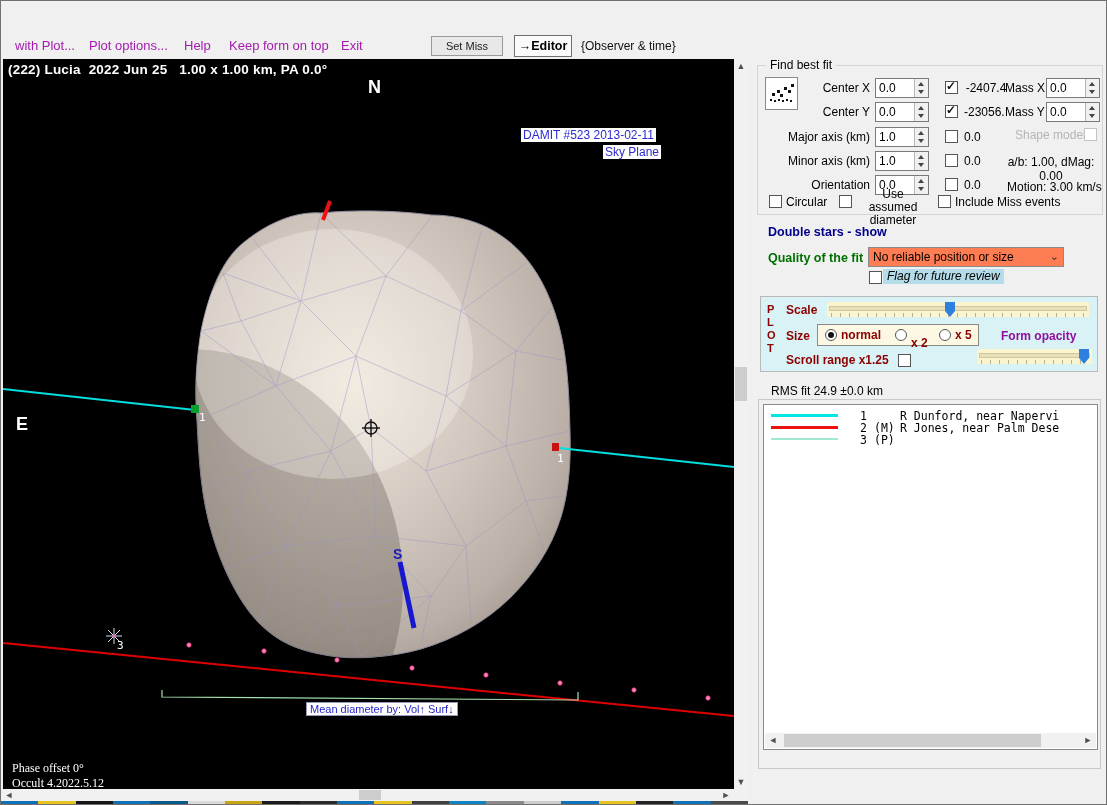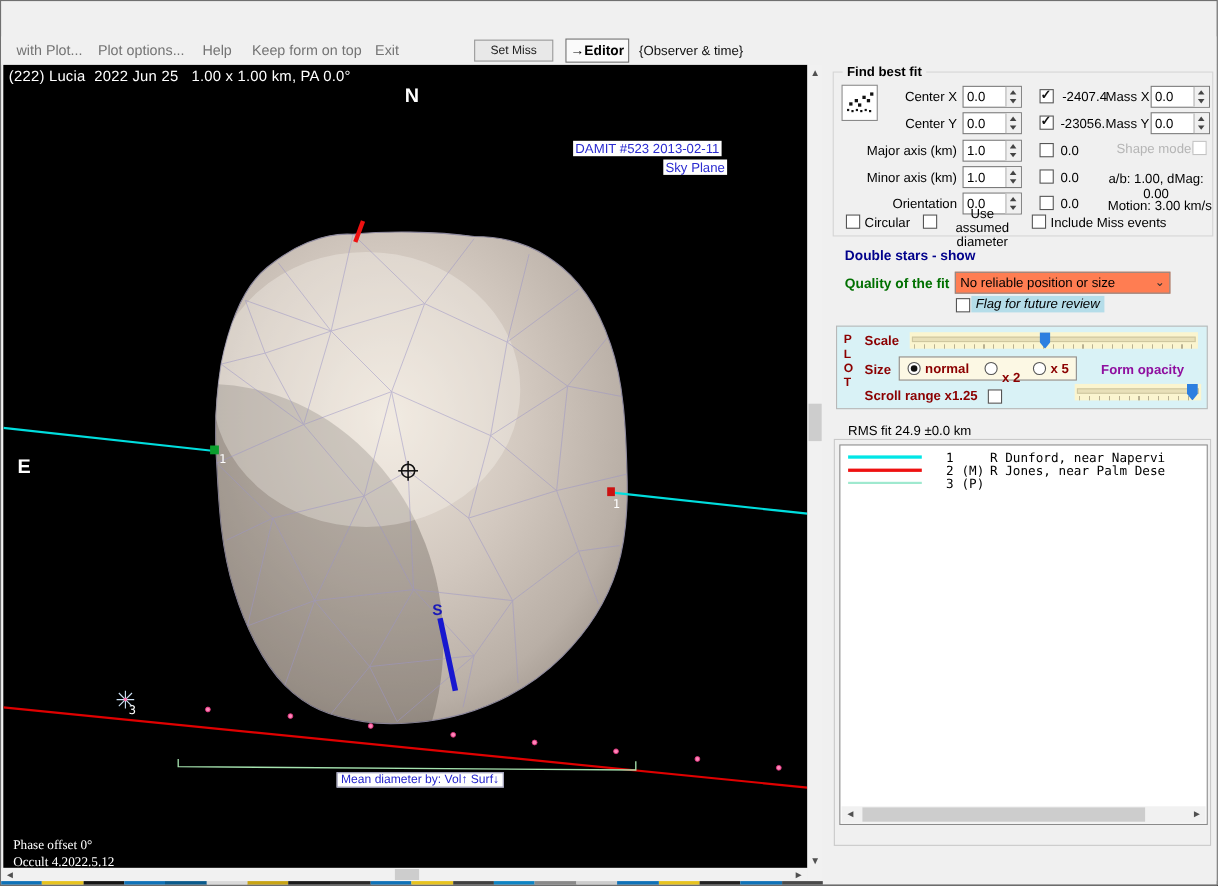--- a/index.html
+++ b/index.html
@@ -14,45 +14,45 @@
     border-radius:2px;overflow:hidden;}
   #app-icon:before{content:"";position:absolute;left:3px;top:4px;width:11px;height:9px;border-radius:50%;
     background:radial-gradient(circle at 35% 35%, #cbb89a, #7d6a4e 70%, #3a3228);}
   #title-text{position:absolute;left:34px;top:0;height:32px;line-height:32px;font-size:12px;color:#000;}
   .win-btn{position:absolute;top:0;width:46px;height:32px;text-align:center;line-height:30px;
     font-size:14px;color:#222;}
   #btn-min{left:970px;} #btn-max{left:1016px;} #btn-close{left:1061px;}
 
   
   #menubar{position:absolute;left:0;top:32px;width:100%;height:26px;background:#f0f0f0;}
-  .menu-item{position:absolute;top:0;height:26px;line-height:26px;font-size:13px;color:#737373;}
+  .menu-item{position:absolute;top:0;height:26px;line-height:26px;font-size:13px;color:#a21caf;}
   #tb-misstimes{position:absolute;left:430px;top:3px;width:72px;height:20px;background:#e8e8e8;
     border:1px solid #9a9a9a;font-size:11px;line-height:18px;text-align:center;color:#222;box-sizing:border-box;}
   #tb-editor{position:absolute;left:513px;top:2px;width:58px;height:22px;background:#fafafa;
     border:1px solid #707070;font-size:12.5px;font-weight:bold;line-height:20px;text-align:center;box-sizing:border-box;}
   #tb-observer{position:absolute;left:580px;top:0;height:26px;line-height:26px;font-size:12px;color:#111;}
 
   
   #plot{position:absolute;left:2px;top:58px;width:731px;height:730px;background:#000;overflow:hidden;}
-  .phead{position:absolute;left:5px;color:#fff;font-size:13.5px;font-weight:normal;letter-spacing:.2px;}
+  .phead{position:absolute;left:5px;color:#fff;font-size:13.5px;font-weight:bold;letter-spacing:.2px;}
   .compass{position:absolute;color:#fff;font-size:18px;font-weight:bold;}
   .boxlabel{position:absolute;background:#fff;color:#2b2bd0;font-size:12px;line-height:14px;padding:0 2px;}
   #mean-diam{position:absolute;left:303px;top:643px;background:#fff;color:#2626cc;font-size:11px;
     line-height:12px;padding:0 3px;border:1px solid #9a9ab8;}
   .serif-note{position:absolute;left:9px;color:#fff;font-family:"Liberation Serif",serif;font-size:12px;}
 
   
   .sb{position:absolute;background:#f1f1f1;}
   .sb-arrow{position:absolute;color:#505050;font-size:9px;line-height:12px;text-align:center;}
   .sb-thumb{position:absolute;background:#cdcdcd;}
 
   
   #rightpanel{position:absolute;left:748px;top:58px;width:357px;height:742px;background:#f0f0f0;font-size:12px;color:#000;}
   .groupbox{position:absolute;border:1px solid #d5d5d5;}
-  .grouplabel{position:absolute;top:-8px;left:8px;background:#f0f0f0;padding:0 4px;font-size:12px;font-weight:bold;}
+  .grouplabel{position:absolute;top:-8px;left:8px;background:#f0f0f0;padding:0 4px;font-size:12px;}
   .rlabel{position:absolute;text-align:right;font-size:12px;color:#000;}
   .spin{position:absolute;background:#fff;border:1px solid #7a7a7a;box-sizing:border-box;height:20px;font-size:12px;}
   .spin .val{position:absolute;left:3px;top:2px;}
   .spin .btns{position:absolute;right:0;top:0;width:13px;height:100%;border-left:1px solid #b5b5b5;background:#f0f0f0;}
   .spin .up,.spin .dn{position:absolute;left:3px;width:0;height:0;border-left:3px solid transparent;border-right:3px solid transparent;}
   .spin .up{top:3px;border-bottom:4px solid #444;}
   .spin .dn{bottom:3px;border-top:4px solid #444;}
   .cb{position:absolute;width:13px;height:13px;background:#fff;border:1px solid #555;box-sizing:border-box;}
   .cb.checked:before{content:"✓";position:absolute;left:0px;top:-3px;font-size:12px;font-weight:bold;color:#111;}
   .cb.disabled{border-color:#c3c3c3;}

